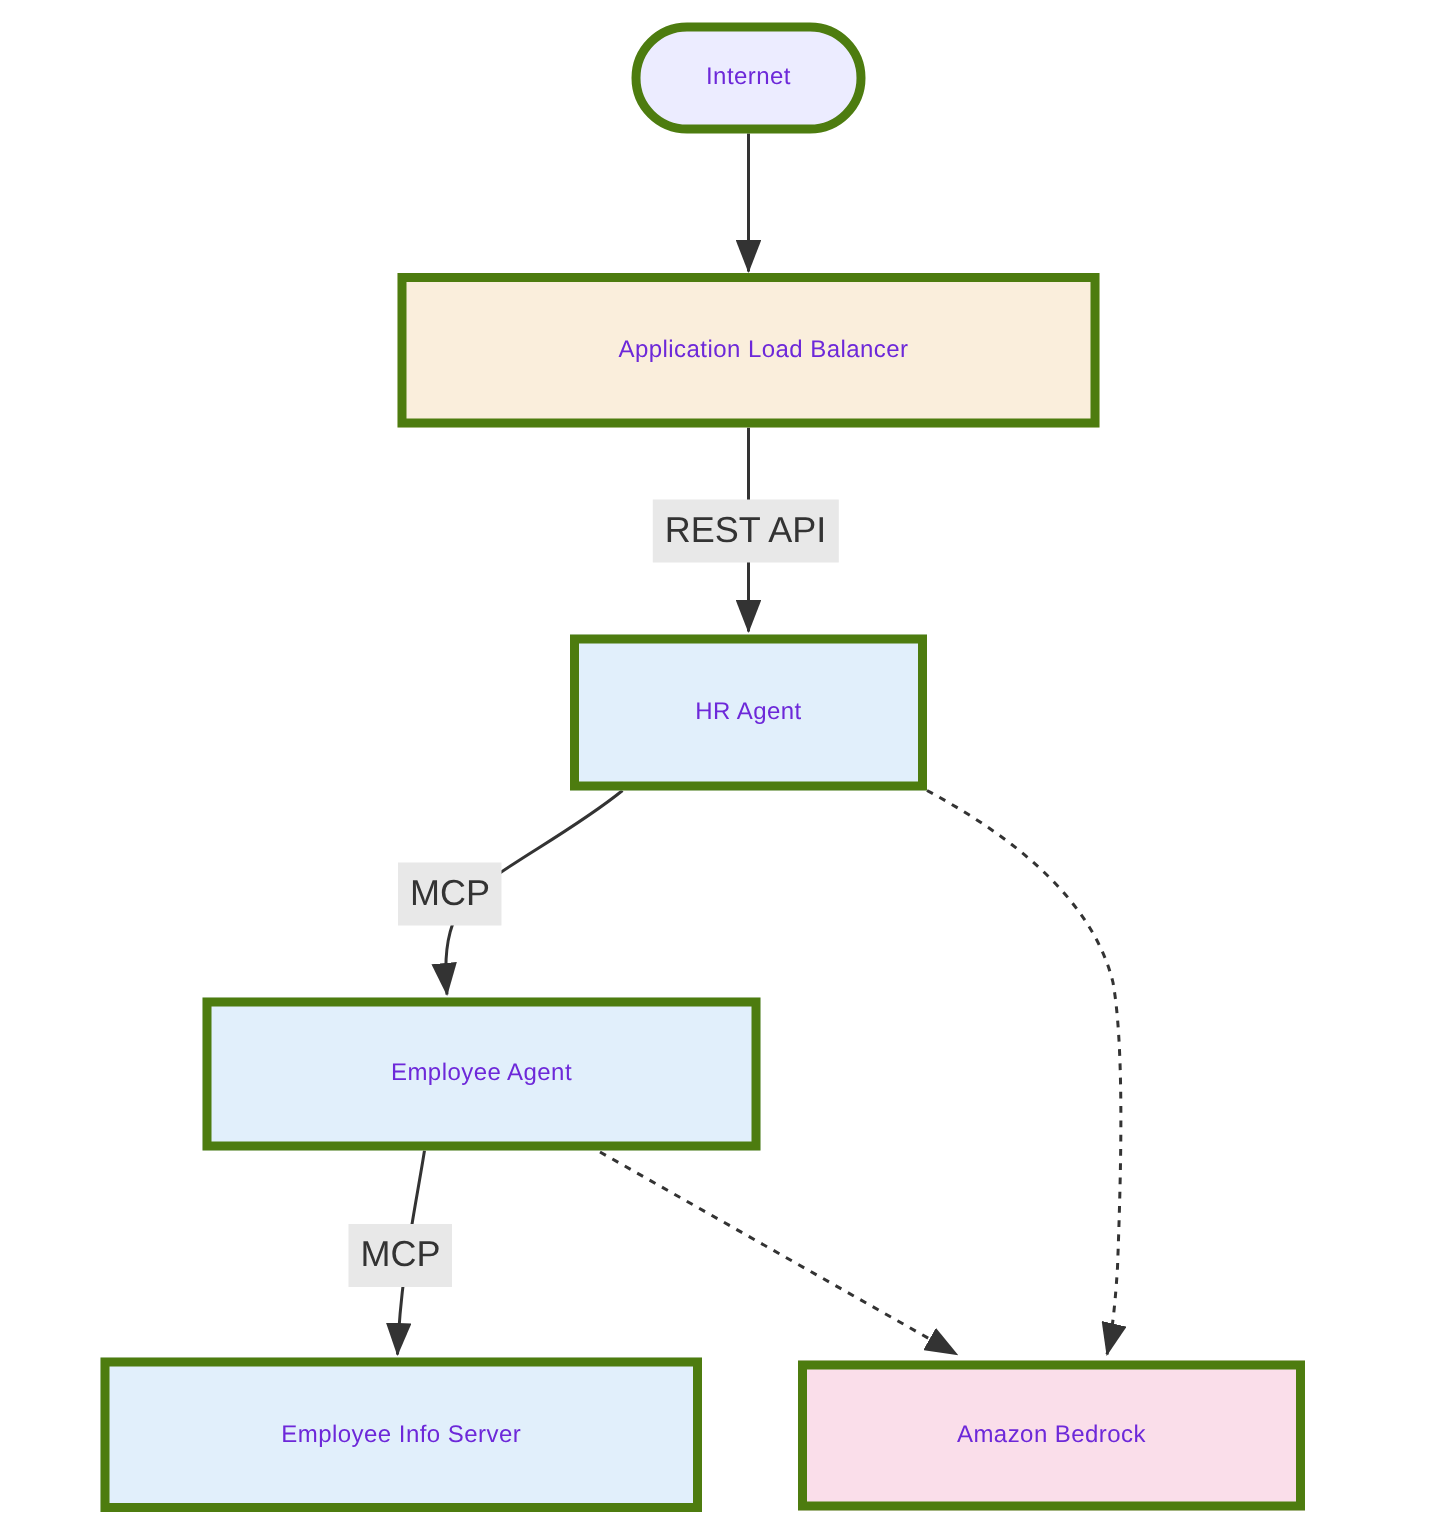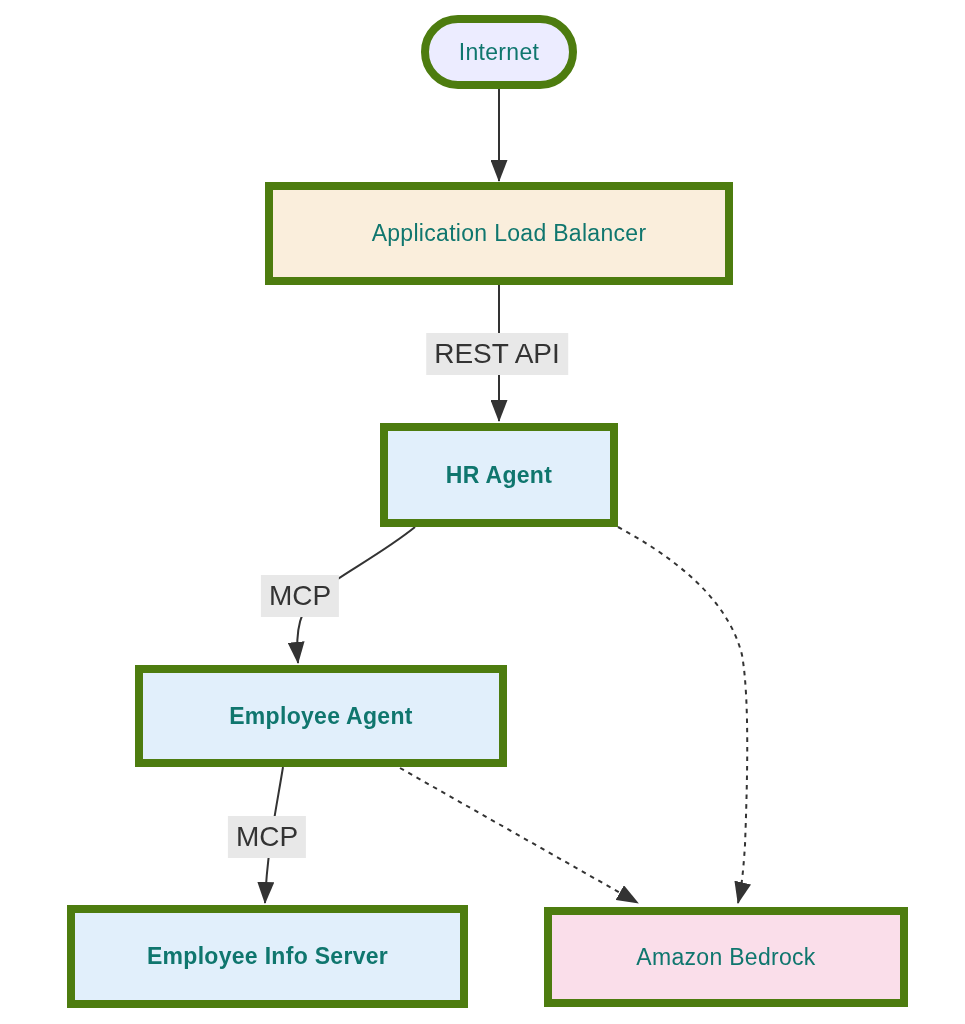--- a/index.html
+++ b/index.html
@@ -25,41 +25,41 @@
     fill: none;
     stroke: #333333;
     stroke-width: 2px;
   }
   .edge.dotted {
     stroke-dasharray: 4.5 5;
   }
   .node {
     position: absolute;
     box-sizing: border-box;
-    border: 8px solid #4d7c0f;
+    border: 6px solid #4d7c0f;
     display: flex;
     align-items: center;
     justify-content: center;
-    color: #0f766e;
-    font-size: 23px;
+    color: #6d28d9;
+    font-size: 16px;
     letter-spacing: 0.3px;
     white-space: nowrap;
     text-align: center;
   }
   .node.stadium { border-radius: 37px; background: #ECECFF; }
   .node.alb     { background: #FAEEDC; }
-  .node.agent   { background: #E1EFFB; font-weight: bold; }
+  .node.agent   { background: #E1EFFB; }
   .node.bedrock { background: #FADEEA; }
 
   .edge-label {
     position: absolute;
     transform: translate(-50%, -50%);
     background: #E8E8E8;
     color: #333333;
-    font-size: 28px;
+    font-size: 24px;
     line-height: 30px;
     padding: 6px 8px;
     white-space: nowrap;
   }
 </style>
 </head>
 <body>
 
 <div class="canvas">
 
@@ -102,17 +102,17 @@
   </div>
 
   <div class="node agent" style="left:135px; top:665px; width:372px; height:102px;">
     <span>Employee Agent</span>
   </div>
 
   <div class="node agent" style="left:67px; top:905px; width:401px; height:103px;">
     <span>Employee Info Server</span>
   </div>
 
-  <div class="node bedrock" style="left:544px; top:907px; width:364px; height:100px;">
+  <div class="node bedrock" style="left:532px; top:907px; width:338px; height:100px;">
     <span>Amazon Bedrock</span>
   </div>
 
 </div>
 
 </body></html>

